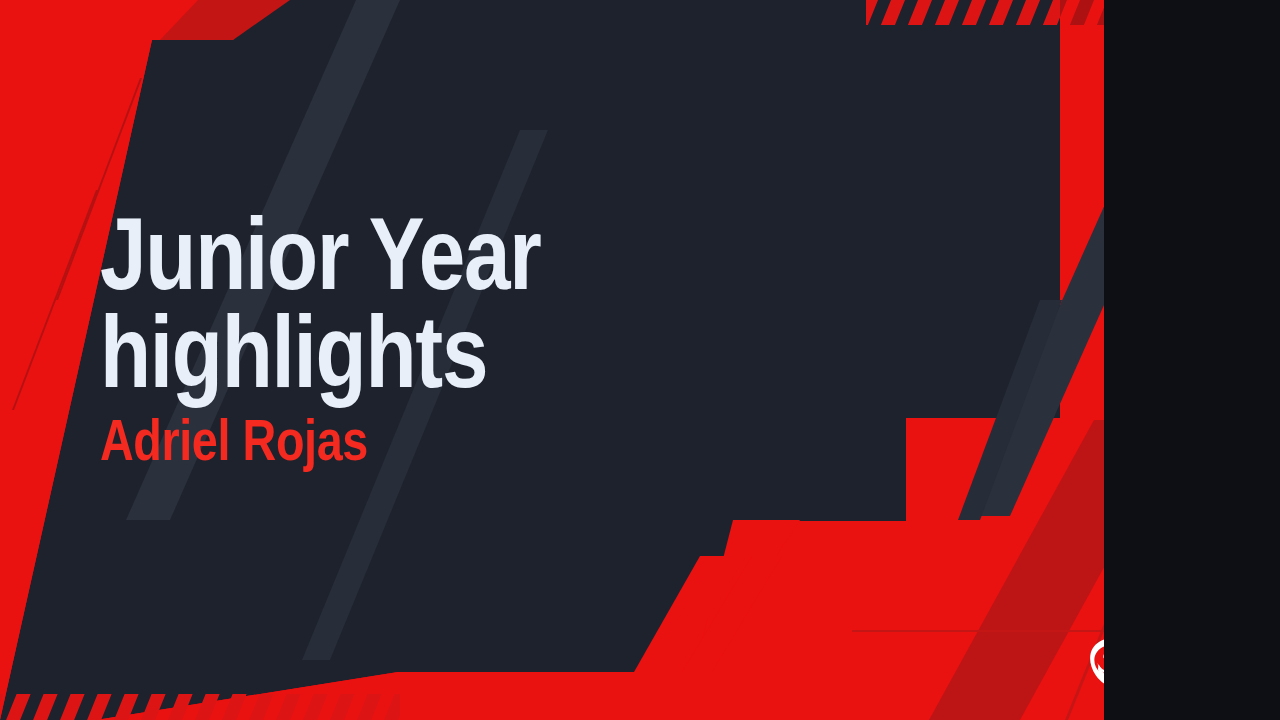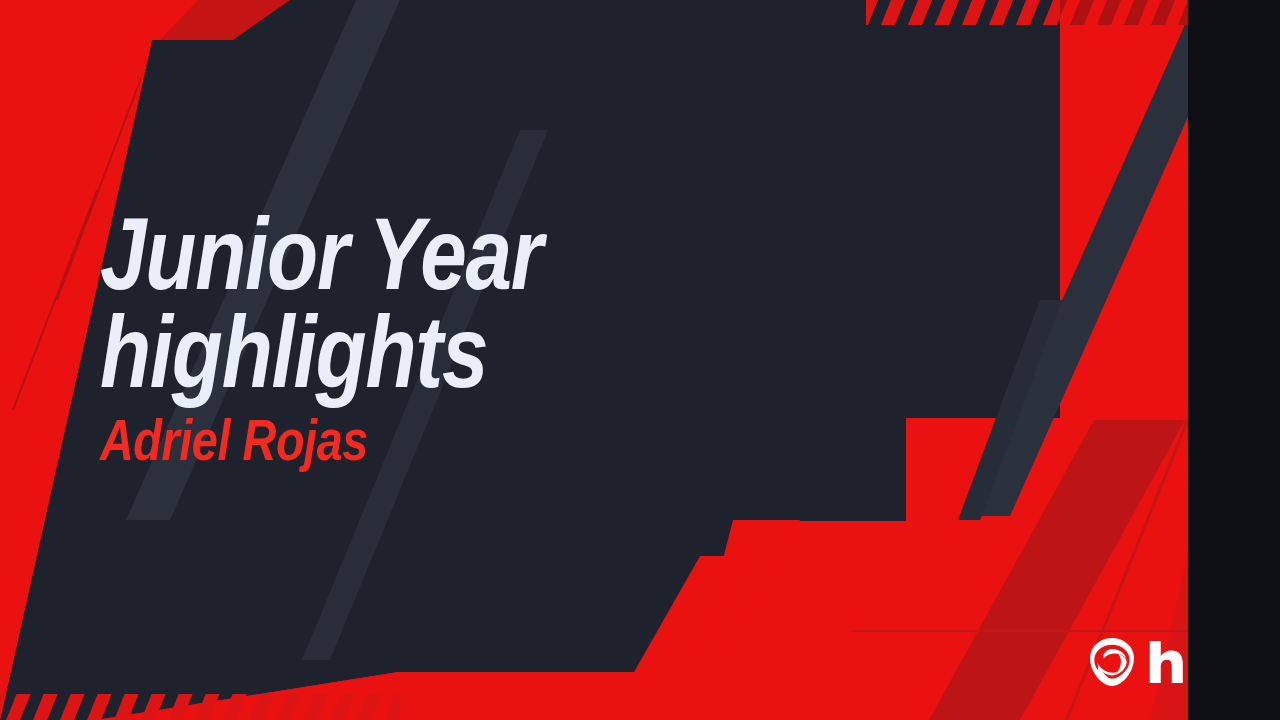--- a/index.html
+++ b/index.html
@@ -7,25 +7,24 @@
     margin: 0;
     padding: 0;
     background: #0d0f14;
   }
   body {
     font-family: "Liberation Sans", sans-serif;
   }
 
   #stage {
     position: relative;
-    width: 1188px;
+    width: 1104px;
     height: 720px;
     overflow: hidden;
     background: #EA1111;
-    font-style: italic;
   }
 
   .layer {
     position: absolute;
     inset: 0;
     width: 1280px;
     height: 720px;
   }
 
   #art { z-index: 1; }

